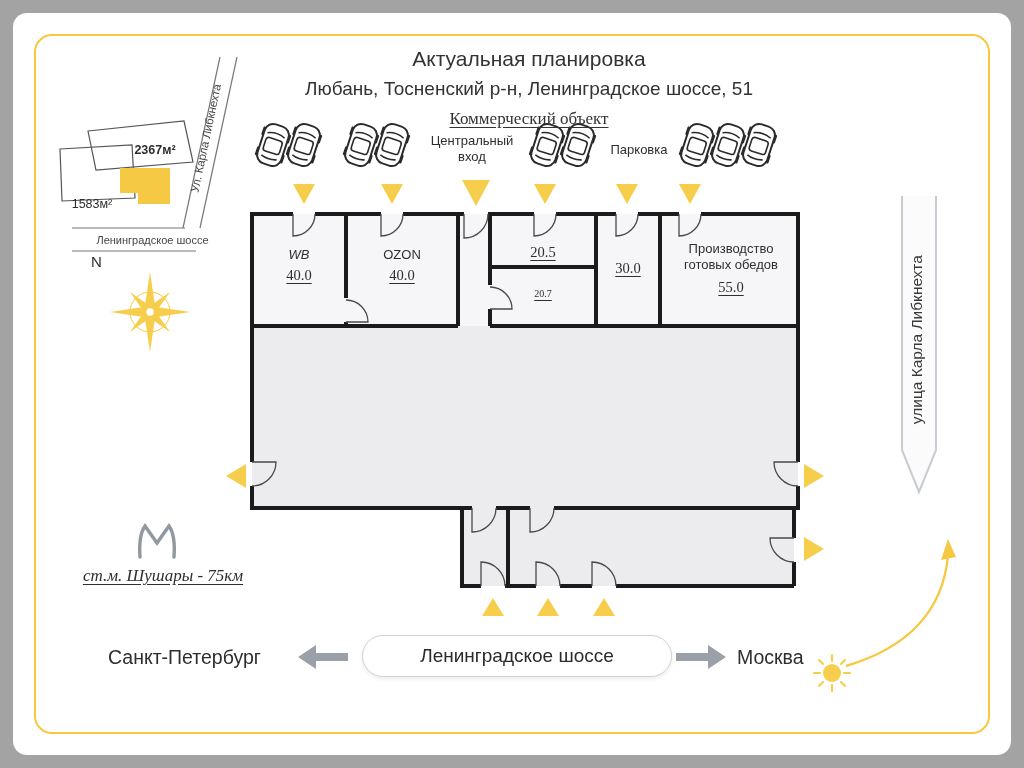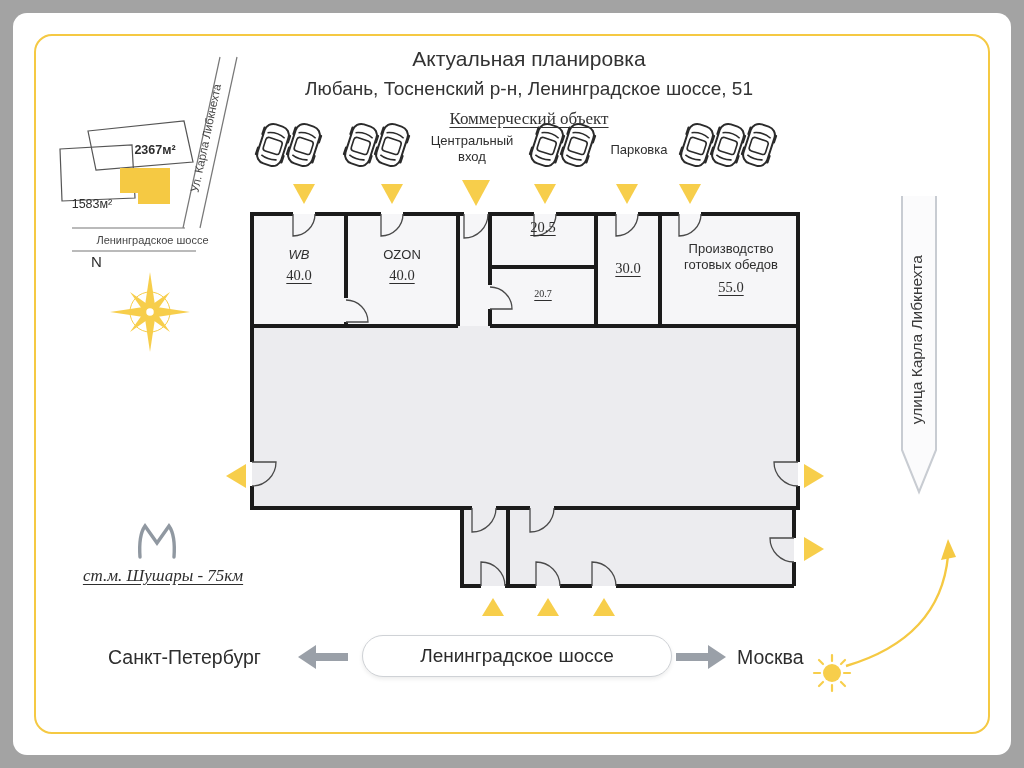--- a/index.html
+++ b/index.html
@@ -195,21 +195,21 @@
   <div class="label center" style="left:599px; top:142px; width:80px; font-size:13px;">Парковка</div>
 
   <div class="label center" style="left:259px; top:247px; width:80px;">
     <div class="it" style="font-size:13px;">WB</div>
     <div class="u" style="font-size:14.5px; margin-top:3px;">40.0</div>
   </div>
   <div class="label center" style="left:362px; top:247px; width:80px;">
     <div style="font-size:13px;">OZON</div>
     <div class="u" style="font-size:14.5px; margin-top:3px;">40.0</div>
   </div>
-  <div class="label center u" style="left:503px; top:218px; width:80px; font-size:14.5px;">20.5</div>
+  <div class="label center u" style="left:503px; top:243px; width:80px; font-size:14.5px;">20.5</div>
   <div class="label center u" style="left:503px; top:288px; width:80px; font-size:10px;">20.7</div>
   <div class="label center u" style="left:588px; top:259px; width:80px; font-size:14.5px;">30.0</div>
   <div class="label center" style="left:659px; top:241px; width:144px;">
     <div style="font-size:13px;">Производство</div>
     <div style="font-size:13px;">готовых обедов</div>
     <div class="u" style="font-size:14.5px; margin-top:4px;">55.0</div>
   </div>
 
   <div class="label center" style="left:767px; top:330px; width:300px; font-size:15.5px; color:#3a3a3a; transform:rotate(-90deg);">улица Карла Либкнехта</div>
 

